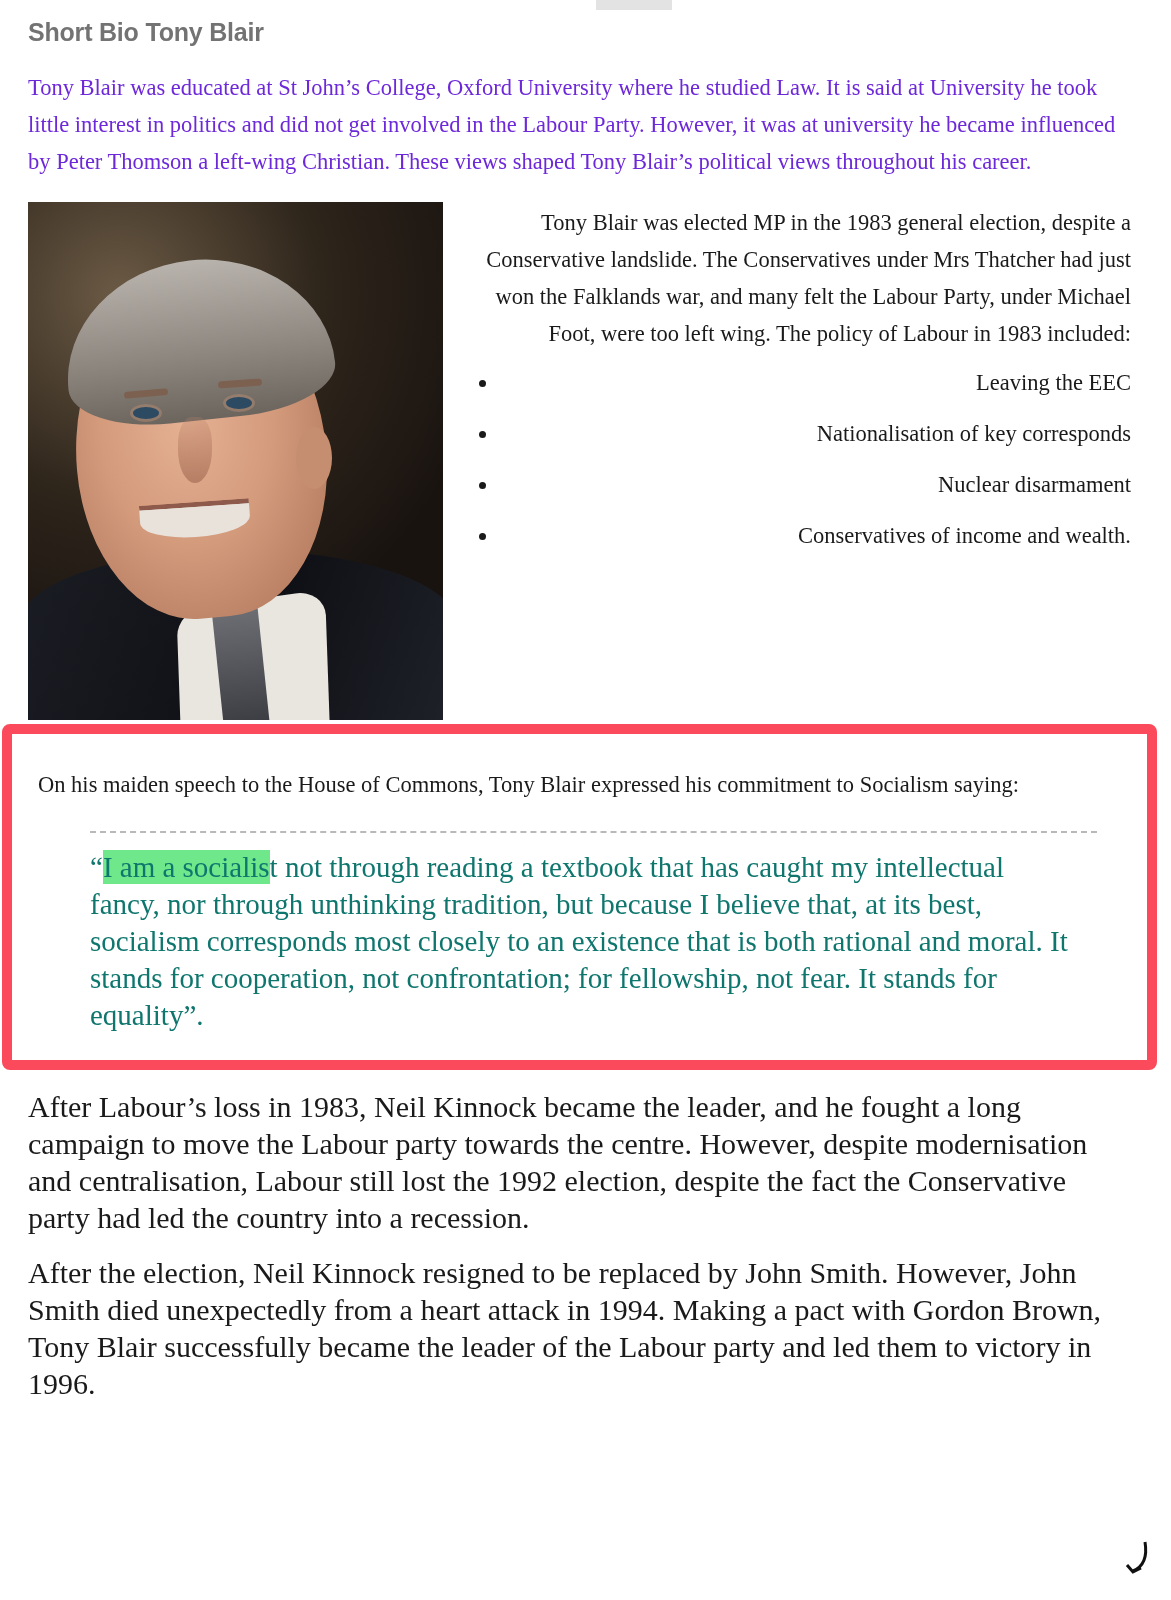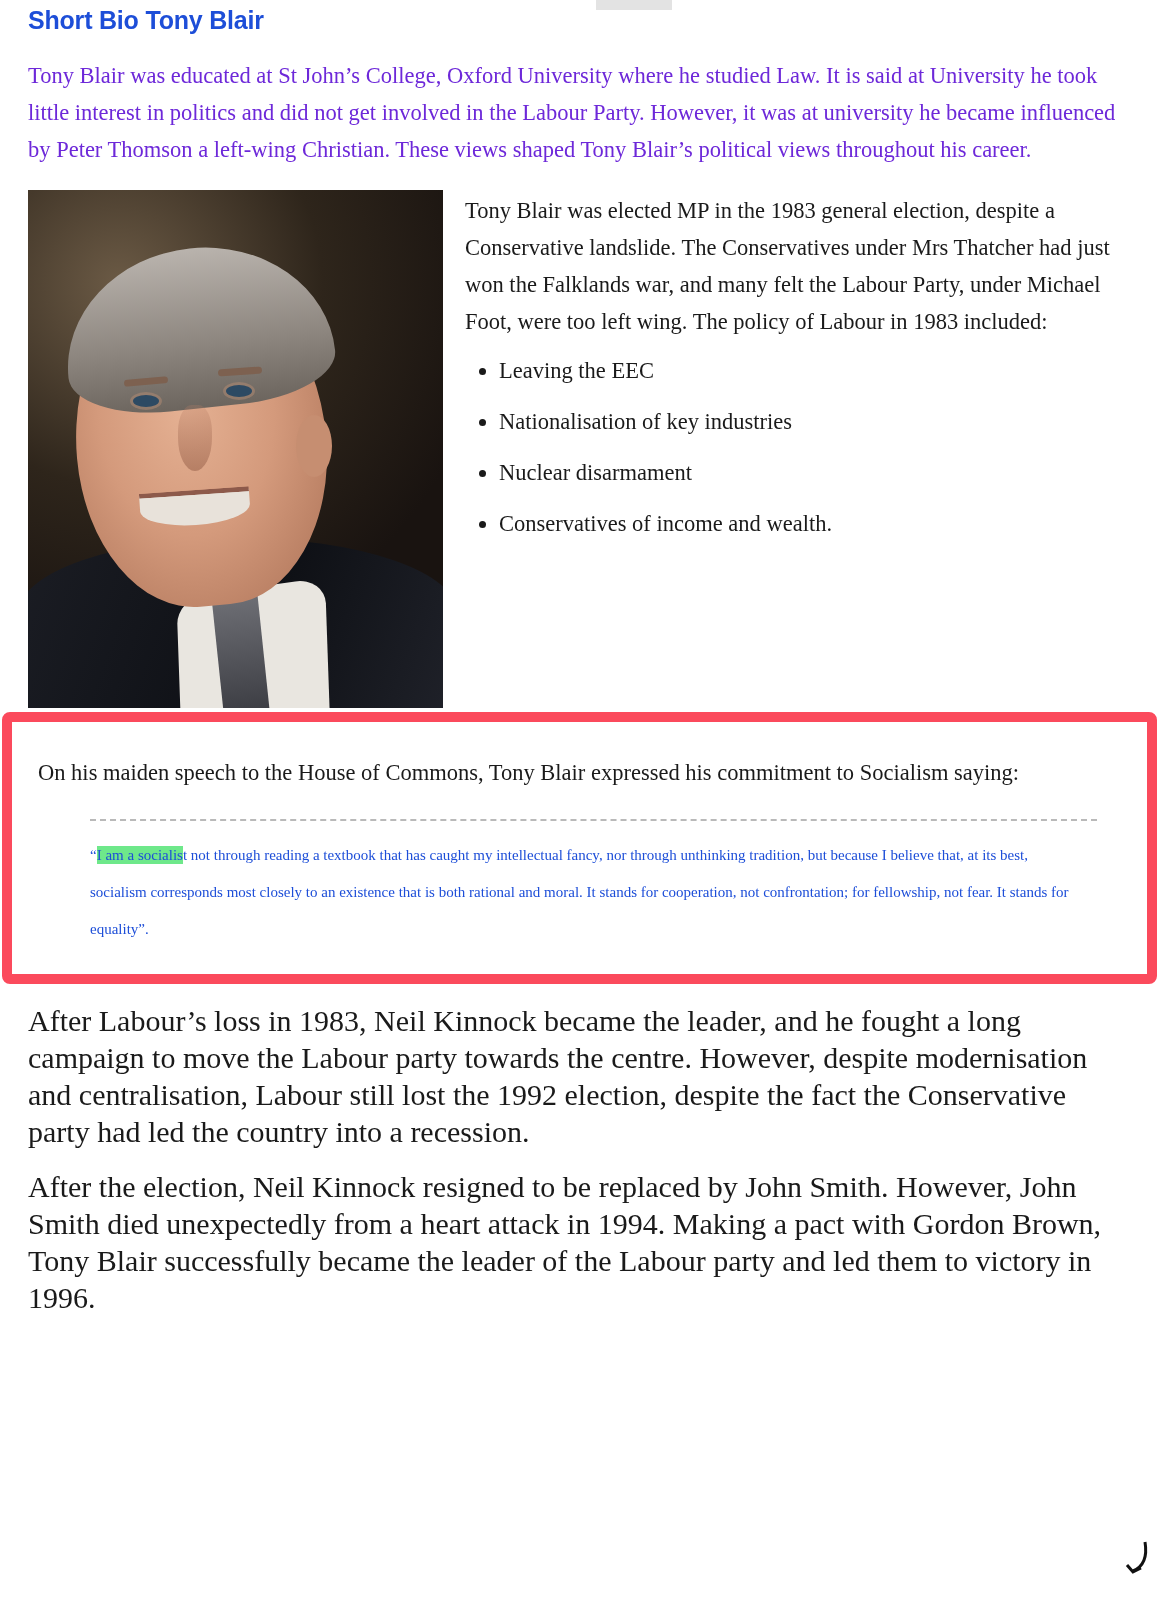--- a/index.html
+++ b/index.html
@@ -19,23 +19,23 @@
     position: relative;
     width: 1171px;
     height: 1600px;
     box-sizing: border-box;
     padding: 0 40px 0 28px;
   }
   .title {
     font-family: "Liberation Sans", sans-serif;
     font-size: 25px;
     font-weight: bold;
-    color: #1d4ed8;
+    color: #737373;
     margin: 0;
-    padding-top: 6px;
+    padding-top: 18px;
     letter-spacing: -0.2px;
   }
   p.body-text {
     font-size: 22.5px;
     line-height: 37px;
     margin: 22px 0 0 0;
     text-align: left;
     color: #6d28d9;
   }
   .columns {
@@ -151,20 +151,21 @@
     left: 268px;
     top: 225px;
     width: 36px;
     height: 62px;
     border-radius: 50%;
     background: #c68e71;
   }
   .right-col {
     overflow: hidden;
     padding-top: 2px;
+    text-align: right;
   }
   .right-col p {
     font-size: 22.5px;
     line-height: 37px;
     margin: 0;
   }
   ul.bullets {
     margin: 12px 0 0 0;
     padding-left: 34px;
     list-style: disc;
@@ -187,23 +188,23 @@
     font-size: 22.5px;
     line-height: 37px;
     margin: 6px 0 0 0;
   }
   .divider {
     margin: 28px 24px 0 52px;
     border-top: 2px dashed #b9b9b9;
   }
   blockquote {
     margin: 16px 40px 0 52px;
-    font-size: 15px;
-    line-height: 37px;
-    color: #1d4ed8;
+    font-size: 29px;
+    line-height: 37px;
+    color: #0f766e;
   }
   .mark {
     background: #6ee88a;
     padding: 1px 0;
   }
   .after-text p {
     font-size: 30px;
     line-height: 37px;
     margin: 18px 0 0 0;
   }
@@ -249,21 +250,21 @@
       <div class="eye r"></div>
       <div class="nose"></div>
       <div class="mouth"></div>
       <div class="ear"></div>
     </div>
 
     <div class="right-col">
       <p>Tony Blair was elected MP in the 1983 general election, despite a Conservative landslide. The Conservatives under Mrs Thatcher had just won the Falklands war, and many felt the Labour Party, under Michael Foot, were too left wing. The policy of Labour in 1983 included:</p>
       <ul class="bullets">
         <li>Leaving the EEC</li>
-        <li>Nationalisation of key industries</li>
+        <li>Nationalisation of key corresponds</li>
         <li>Nuclear disarmament</li>
         <li>Conservatives of income and wealth.</li>
       </ul>
     </div>
   </div>
 
   <div class="highlight-box">
     <p class="intro">On his maiden speech to the House of Commons, Tony Blair expressed his commitment to Socialism saying:</p>
     <div class="divider"></div>
     <blockquote><span>“</span><span class="mark">I am a socialis</span><span>t not through reading a textbook that has caught my intellectual fancy, nor through unthinking tradition, but because I believe that, at its best, socialism corresponds most closely to an existence that is both rational and moral. It stands for cooperation, not confrontation; for fellowship, not fear. It stands for equality”.</span></blockquote>

